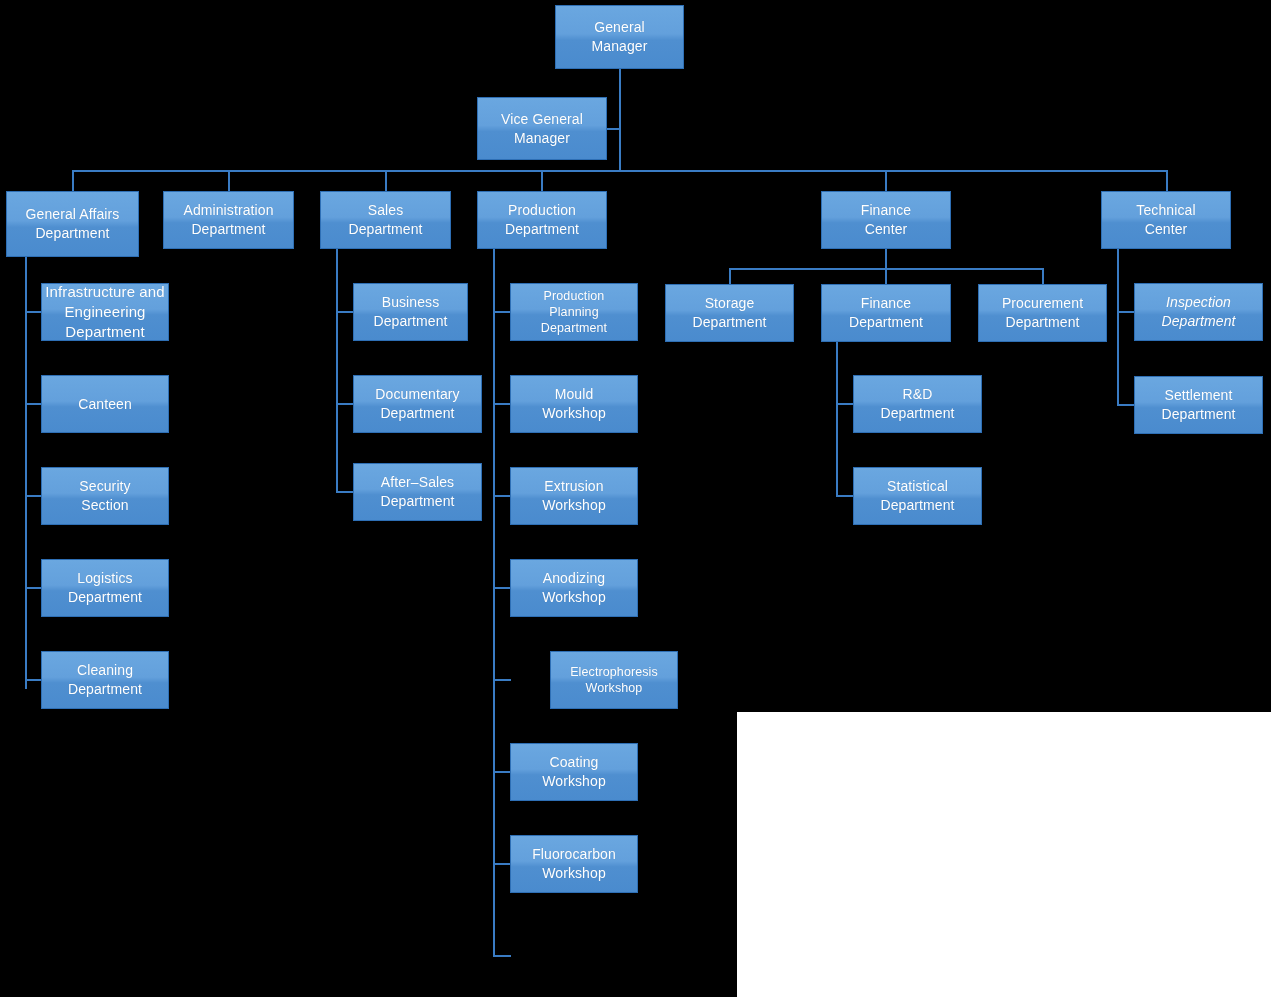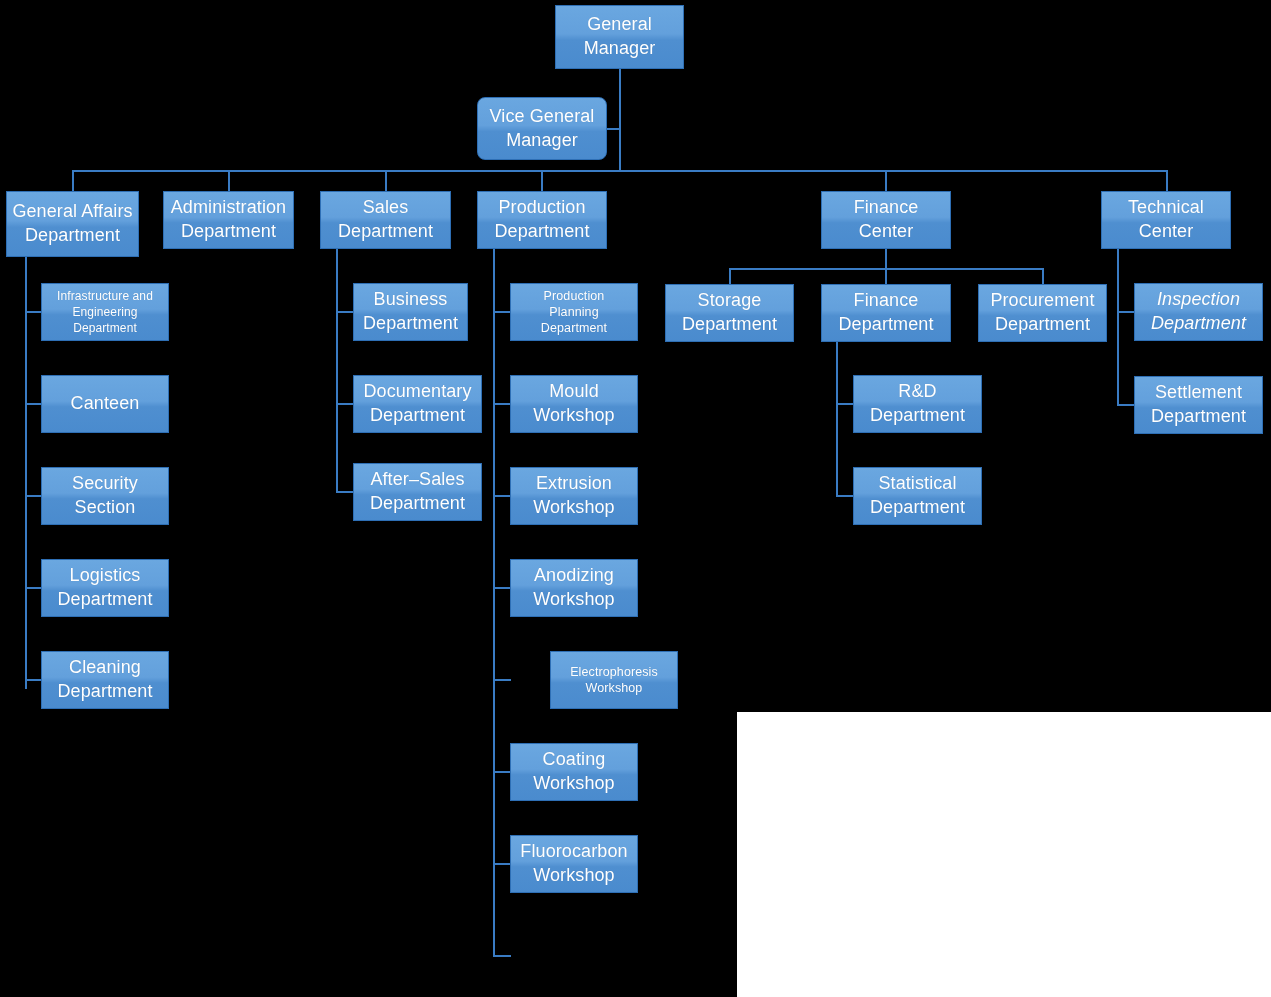--- a/index.html
+++ b/index.html
@@ -40,25 +40,25 @@
     border: 1px solid #2e6fb5;
     background: linear-gradient(to bottom, #6aa7e0 0%, #63a0dc 45%, #4f8fd0 55%, #4a8bce 100%);
     color: #ffffff;
     display: flex;
     align-items: center;
     justify-content: center;
     text-align: center;
     line-height: 1.33;
     letter-spacing: 0.1px;
     text-shadow: 0 0 1px rgba(0,0,0,0.15);
-    font-size: 18px;
+    font-size: 14px;
     padding: 0 3px;
     white-space: pre-line;
   }
-  .node.small { font-size: 12px; line-height: 1.35; }
+  .node.small { font-size: 15px; line-height: 1.35; }
   .node.mid   { font-size: 12.5px; line-height: 1.3; }
 </style>
 </head>
 <body>
 
 <div id="canvas">
 
   <div id="white-panel"></div>
 
   <div class="conn v" style="left:619px; top:69px; height:102px;"></div>
@@ -106,21 +106,21 @@
   <div class="conn h" style="left:836px; top:403px; width:18px;"></div>
   <div class="conn h" style="left:836px; top:495px; width:18px;"></div>
 
   <div class="conn v" style="left:1117px; top:248px; height:158px;"></div>
   <div class="conn h" style="left:1117px; top:311px; width:18px;"></div>
   <div class="conn h" style="left:1117px; top:404px; width:18px;"></div>
 
   <div class="node" style="left:555px; top:5px; width:129px; height:64px;">General
 Manager</div>
 
-  <div class="node" style="left:477px; top:97px; width:130px; height:63px;border-radius:8px;">Vice General
+  <div class="node" style="left:477px; top:97px; width:130px; height:63px;">Vice General
 Manager</div>
 
   <div class="node" style="left:6px; top:191px; width:133px; height:66px;">General Affairs
 Department</div>
   <div class="node" style="left:163px; top:191px; width:131px; height:58px;">Administration
 Department</div>
   <div class="node" style="left:320px; top:191px; width:131px; height:58px;">Sales
 Department</div>
   <div class="node" style="left:477px; top:191px; width:130px; height:58px;">Production
 Department</div>

